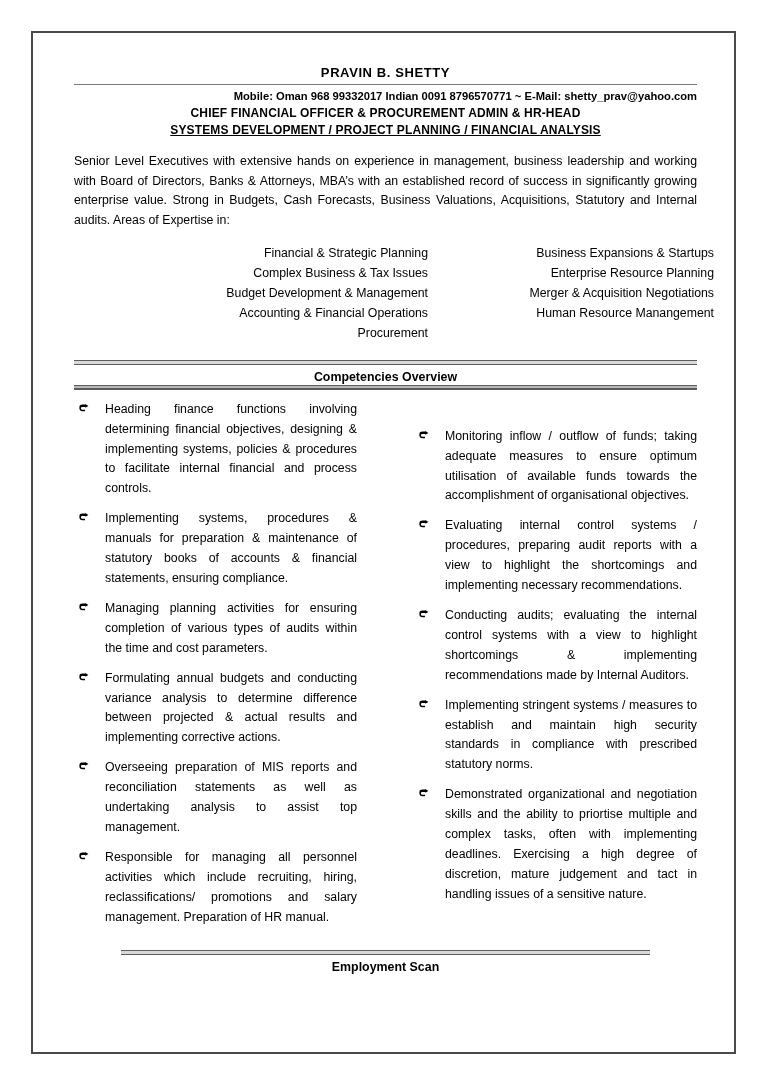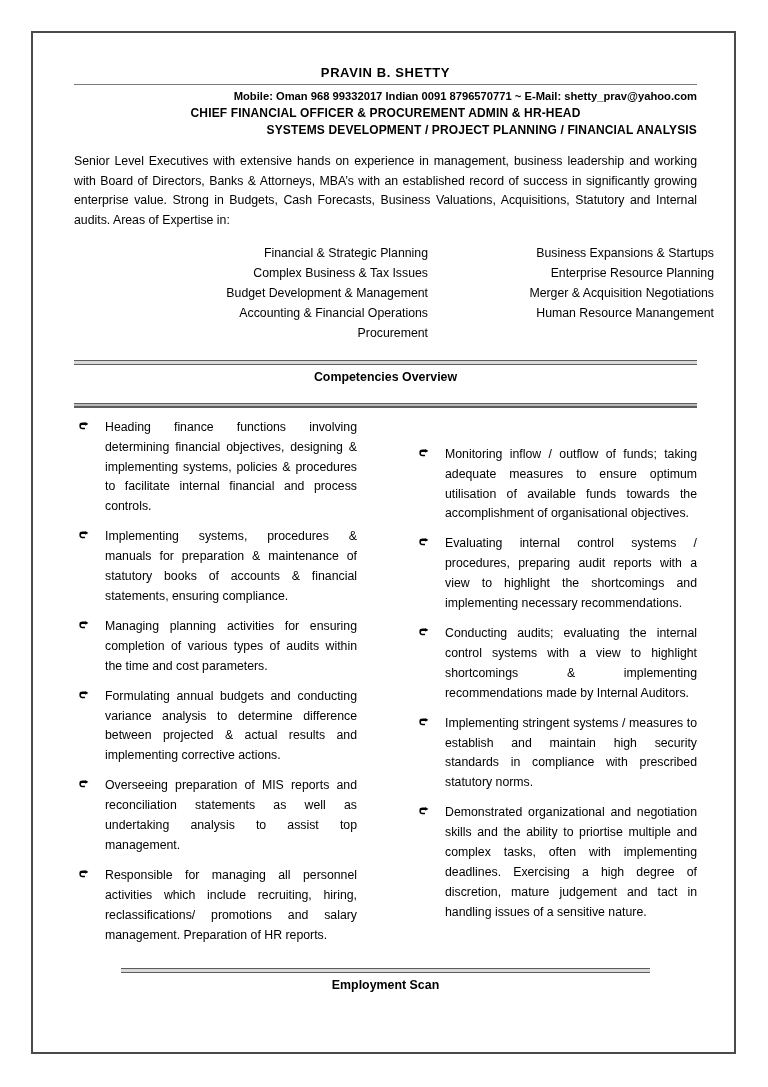--- a/index.html
+++ b/index.html
@@ -55,21 +55,21 @@
   }
   .title-line {
     text-align: center;
     font-size: 12px;
     font-weight: bold;
     letter-spacing: 0.15px;
     line-height: 1.42;
     margin: 0;
   }
   .title-line.underline {
-    text-align: right;
+    text-decoration: underline;
   }
 
   
   .summary {
     margin: 13px 0 0 0;
     font-size: 12.3px;
     line-height: 1.58;
     text-align: justify;
     text-justify: inter-word;
   }
@@ -108,21 +108,21 @@
     height: 2px;
     border-top: 1px solid #5c5c5c;
     border-bottom: 2px solid #5c5c5c;
     background: #b9b9b9;
   }
   .section-title {
     text-align: center;
     font-size: 12.4px;
     font-weight: bold;
     line-height: 1.3;
-    padding: 4px 0 18px 0;
+    padding: 4px 0 0 0;
   }
 
   
   .comp-cols {
     display: flex;
     margin-top: 10px;
     justify-content: space-between;
   }
   .comp-col {
     width: 283px;
@@ -247,21 +247,21 @@
                 </svg>
             </span>
             <span>Overseeing preparation of MIS reports and reconciliation statements as well as undertaking analysis to assist top management.</span>
           </li>
           <li>
             <span class="bullet-icon">
               <svg width="11" height="9" viewBox="0 0 11 9">
                   <path d="M1.4 3.0 C1.4 1.3 2.8 0.6 4.4 0.6 L7.3 0.6 L7.3 0 L10.4 1.9 L7.3 3.8 L7.3 3.1 L4.6 3.1 C3.6 3.1 2.9 3.6 2.9 4.4 C2.9 5.3 3.7 5.8 4.8 5.8 L7.0 5.8 L7.0 7.3 L4.5 7.3 C2.5 7.3 1.4 6.1 1.4 4.5 Z" fill="#000"></path>
                 </svg>
             </span>
-            <span>Responsible for managing all personnel activities which include recruiting, hiring, reclassifications/ promotions and salary management. Preparation of HR reports.</span>
+            <span>Responsible for managing all personnel activities which include recruiting, hiring, reclassifications/ promotions and salary management. Preparation of HR manual.</span>
           </li>
         </ul>
       </div>
 
       <div class="comp-col right">
         <ul class="bullets">
           <li>
             <span class="bullet-icon">
               <svg width="11" height="9" viewBox="0 0 11 9">
                   <path d="M1.4 3.0 C1.4 1.3 2.8 0.6 4.4 0.6 L7.3 0.6 L7.3 0 L10.4 1.9 L7.3 3.8 L7.3 3.1 L4.6 3.1 C3.6 3.1 2.9 3.6 2.9 4.4 C2.9 5.3 3.7 5.8 4.8 5.8 L7.0 5.8 L7.0 7.3 L4.5 7.3 C2.5 7.3 1.4 6.1 1.4 4.5 Z" fill="#000"></path>

